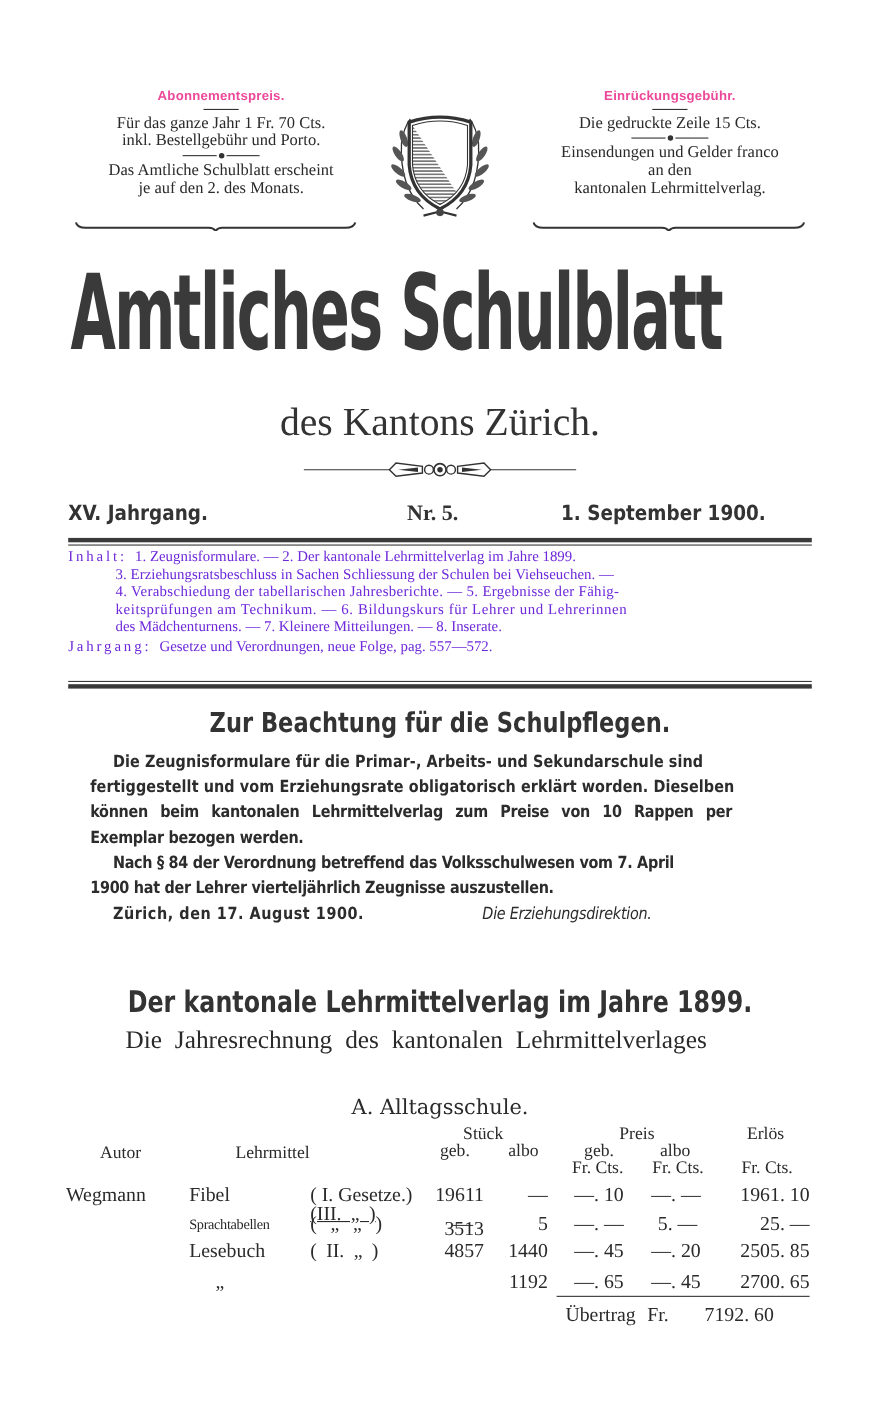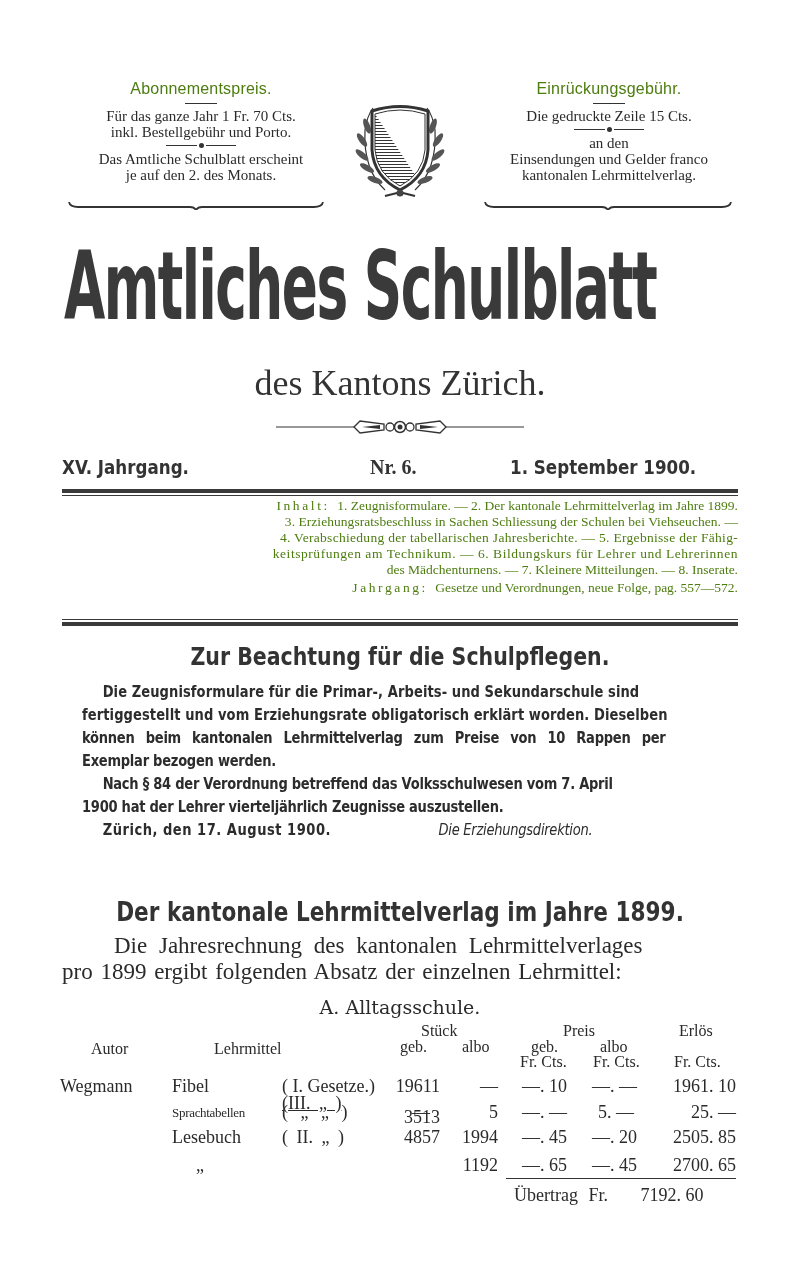--- a/index.html
+++ b/index.html
@@ -5,40 +5,40 @@
   html, body { margin: 0; padding: 0; }
   body {
     width: 800px; height: 1286px; background: #ffffff; color: #2a2a2a;
     font-family: "DejaVu Serif", serif; position: relative; overflow: hidden;
   }
   .abs { position: absolute; }
   .center { text-align: center; }
 
   
   .topbox { width: 290px; text-align: center; }
-  .topbox .head { font-family: "Liberation Sans", sans-serif; font-weight: normal; font-size: 16px; color: #4d7c0f; letter-spacing: 0.2px; }
+  .topbox .head { font-family: "Liberation Sans", sans-serif; font-weight: bold; font-size: 12px; color: #ec4899; letter-spacing: 0.2px; }
   .topbox .rule { width: 32px; height: 1px; background: #333; margin: 5px auto 4px; }
   .topbox .line { font-family: "Liberation Serif", serif; font-size: 15px; line-height: 16px; color: #2a2a2a; }
   .dotrule { display: flex; align-items: center; justify-content: center; margin: 3px auto 3px; width: 70px; }
   .dotrule span.l { flex: 1; height: 1px; background: #333; }
   .dotrule span.d { width: 5px; height: 5px; border-radius: 50%; background: #333; margin: 0 2px; }
   .brace { position: absolute; height: 8px; }
 
   
   .masthead { font-family: "DejaVu Sans Condensed", "DejaVu Sans", sans-serif; font-weight: bold; color: #3a3a3a;
     font-size: 78px; line-height: 78px; white-space: nowrap; letter-spacing: -2px; }
   .subtitle { font-family: "Liberation Serif", serif; font-size: 36px; color: #333; white-space: nowrap; }
 
   .infobar { font-family: "DejaVu Sans", sans-serif; font-weight: bold; font-size: 19px; color: #333; white-space: nowrap; }
 
   .thickrule { position: absolute; left: 62px; width: 676px; }
   .thickrule .a { height: 4px; background: #3a3a3a; }
   .thickrule .b { height: 1px; background: #3a3a3a; margin-top: 2px; }
 
-  .contents { font-family: "Liberation Serif", serif; font-size: 13.5px; line-height: 16px; color: #4d7c0f; white-space: nowrap; text-align: right; }
+  .contents { font-family: "Liberation Serif", serif; font-size: 13.5px; line-height: 16px; color: #6d28d9; white-space: nowrap; }
   .spaced { letter-spacing: 2.6px; }
 
   .h2 { font-family: "DejaVu Sans", sans-serif; font-weight: bold; color: #333; white-space: nowrap; }
   .para { font-family: "DejaVu Sans", sans-serif; font-weight: bold; font-size: 15.2px; line-height: 23px; color: #2c2c2c; white-space: nowrap; letter-spacing: -0.3px; }
   .italic { font-style: italic; font-weight: normal; }
 
   .serifpara { font-family: "Liberation Serif", serif; font-size: 23px; line-height: 26px; color: #2a2a2a; white-space: nowrap; }
 
   .tbl { font-family: "Liberation Serif", serif; font-size: 16px; color: #2a2a2a; white-space: nowrap; }
   .tcell { position: absolute; }
@@ -104,22 +104,22 @@
 
 <div class="abs topbox" style="left:464px; top:80px;">
   <div class="head">Einrückungsgebühr.</div>
   <div class="rule"></div>
   <div class="line">Die gedruckte Zeile 15 Cts.</div>
   <div class="dotrule">
       <span class="l"></span>
       <span class="d"></span>
       <span class="l"></span>
     </div>
+  <div class="line">Einsendungen und Gelder franco</div>
   <div class="line">an den</div>
-  <div class="line">Einsendungen und Gelder franco</div>
   <div class="line">kantonalen Lehrmittelverlag.</div>
 </div>
 <svg class="brace" style="left:484px; top:202px; width:248px;" viewBox="0 0 248 8">
   <path d="M1 0 Q2 5 10 5 L118 5 Q122 5 124 8 Q126 5 130 5 L238 5 Q246 5 247 0" fill="none" stroke="#333" stroke-width="1.8"></path>
 </svg>
 
 <div class="abs masthead" style="left:64px; top:238px; transform: scaleX(0.76) scaleY(1.22); transform-origin: left top;">Amtliches Schulblatt</div>
 <div class="abs subtitle center" style="left:0; width:800px; top:362px;">des Kantons Zürich.</div>
 
 <svg class="abs" style="left:276px; top:416px; width:248px; height:22px;" viewBox="0 0 248 22">
@@ -129,21 +129,21 @@
   <polygon points="86,11 104,9 104,13" fill="#333"></polygon>
   <polygon points="170,11 164,5 140,8 140,14 164,17" fill="#fff" stroke="#333" stroke-width="1.3"></polygon>
   <polygon points="162,11 144,9 144,13" fill="#333"></polygon>
   <circle cx="114" cy="11" r="4" fill="#fff" stroke="#333" stroke-width="1.3"></circle>
   <circle cx="124" cy="11" r="5.5" fill="#fff" stroke="#333" stroke-width="1.5"></circle>
   <circle cx="124" cy="11" r="2.5" fill="#333"></circle>
   <circle cx="134" cy="11" r="4" fill="#fff" stroke="#333" stroke-width="1.3"></circle>
 </svg>
 
 <div class="abs infobar" style="left:62px; top:456px; transform: scaleX(0.88); transform-origin:left top;">XV. Jahrgang.</div>
-<div class="abs infobar" style="left:370px; top:456px; font-family:'Liberation Serif', serif; font-size:20px;">Nr. 6.</div>
+<div class="abs infobar" style="left:370px; top:456px; font-family:'Liberation Serif', serif; font-size:20px;">Nr. 5.</div>
 <div class="abs infobar" style="left:510px; top:456px; transform: scaleX(0.88); transform-origin:left top;">1. September 1900.</div>
 
 <div class="thickrule" style="top:489px;">
     <div class="a"></div>
     <div class="b"></div>
   </div>
 
 <div class="abs contents" style="left:62px; top:498px; width:676px;">
   <div>
     <span class="spaced">Inhalt:</span>
@@ -176,21 +176,20 @@
   <div style="padding-left:24px;">
     <span style="letter-spacing:0.6px;">Zürich, den 17. August 1900.</span>
     <span class="italic" style="margin-left:120px;">Die Erziehungsdirektion.</span>
   </div>
 </div>
 
 <div class="abs h2 center" style="left:0; width:800px; top:896px; font-size:27px; transform: scaleX(0.8); transform-origin: center top;">Der kantonale Lehrmittelverlag im Jahre 1899.</div>
 
 <div class="abs serifpara" style="left:62px; top:933px; width:676px;">
   <div style="padding-left:52px; word-spacing:6px;">Die Jahresrechnung des kantonalen Lehrmittelverlages</div>
-  <div style="word-spacing:2px;">pro 1899 ergibt folgenden Absatz der einzelnen Lehrmittel:</div>
 </div>
 
 <div class="abs center" style="left:0; width:800px; top:996px; font-family:'DejaVu Serif', serif; font-size:19px; color:#2a2a2a;">A. Alltagsschule.</div>
 
 <div class="abs tbl" style="left:0; top:0; width:800px; height:1286px; pointer-events:none;">
   <div class="tcell" style="left:91px; top:1040px;">Autor</div>
   <div class="tcell" style="left:214px; top:1040px;">Lehrmittel</div>
   <div class="tcell" style="left:421px; top:1022px;">Stück</div>
   <div class="tcell" style="left:400px; top:1038px;">geb.</div>
   <div class="tcell" style="left:462px; top:1038px;">albo</div>
@@ -218,21 +217,21 @@
   <div class="tcell" style="left:282px; top:1102px; word-spacing:8px;">( „ „ )</div>
   <div class="tcell r" style="left:380px; width:50px; top:1102px;">—</div>
   <div class="tcell r" style="left:440px; width:58px; top:1102px;">5</div>
   <div class="tcell" style="left:522px; top:1102px;">—. —</div>
   <div class="tcell" style="left:598px; top:1102px;">5. —</div>
   <div class="tcell r" style="left:640px; width:96px; top:1102px;">25. —</div>
 
   <div class="tcell" style="left:172px; top:1127px;">Lesebuch</div>
   <div class="tcell" style="left:282px; top:1127px; word-spacing:4px;">( II. „ )</div>
   <div class="tcell r" style="left:380px; width:60px; top:1127px;">4857</div>
-  <div class="tcell r" style="left:440px; width:58px; top:1127px;">1994</div>
+  <div class="tcell r" style="left:440px; width:58px; top:1127px;">1440</div>
   <div class="tcell" style="left:522px; top:1127px;">—. 45</div>
   <div class="tcell" style="left:592px; top:1127px;">—. 20</div>
   <div class="tcell r" style="left:640px; width:96px; top:1127px;">2505. 85</div>
 
   <div class="tcell" style="left:196px; top:1155px;">„</div>
   <div class="tcell" style="left:282px; top:1093px; word-spacing:4px;text-decoration:underline;">(III. „ )</div>
   <div class="tcell r" style="left:380px; width:60px; top:1107px;font-family:Liberation Serif, serif;">3513</div>
   <div class="tcell r" style="left:440px; width:58px; top:1155px;">1192</div>
   <div class="tcell" style="left:522px; top:1155px;">—. 65</div>
   <div class="tcell" style="left:592px; top:1155px;">—. 45</div>

